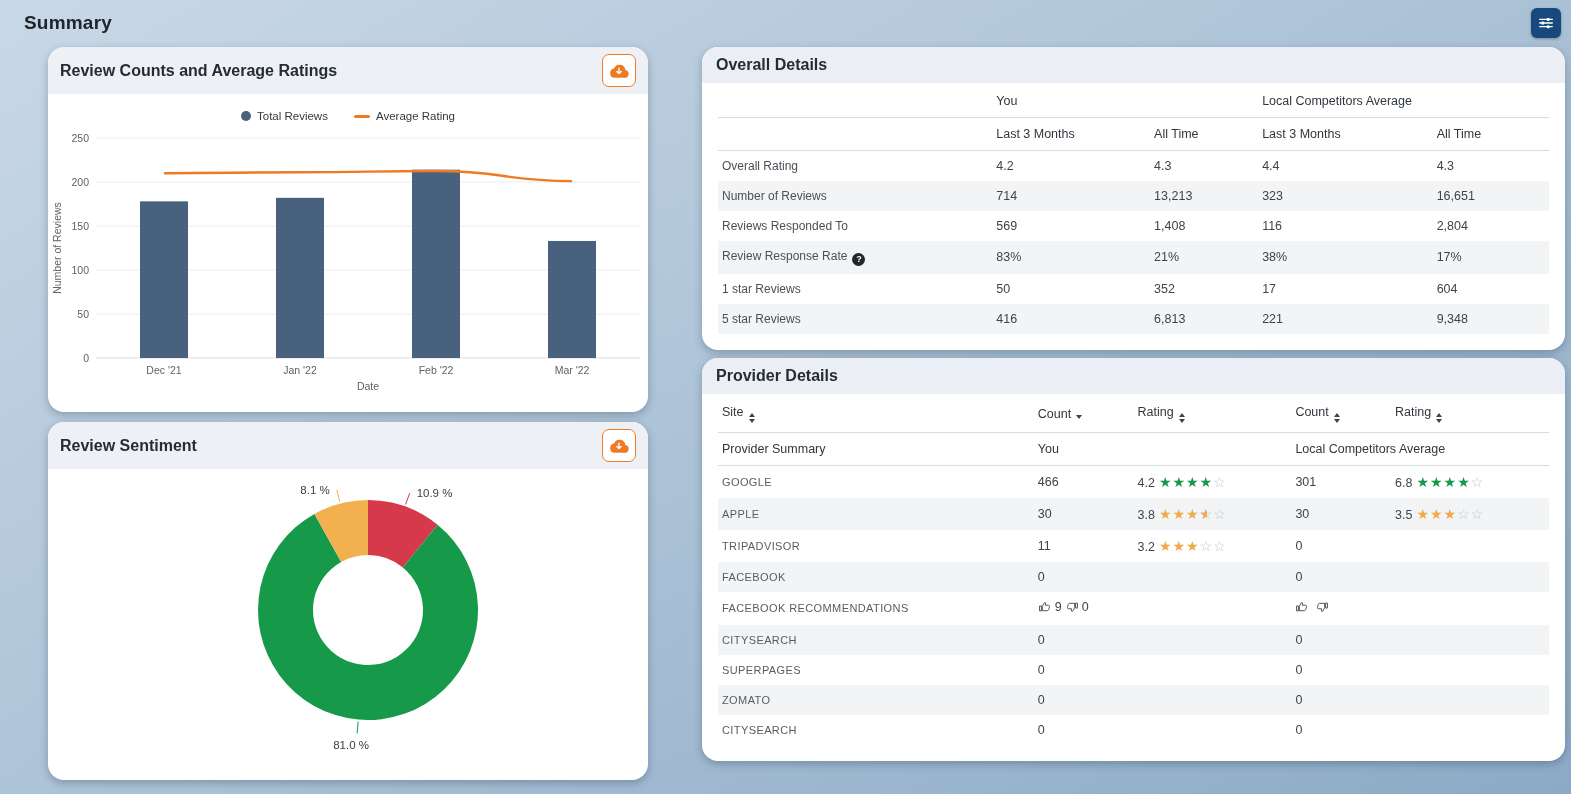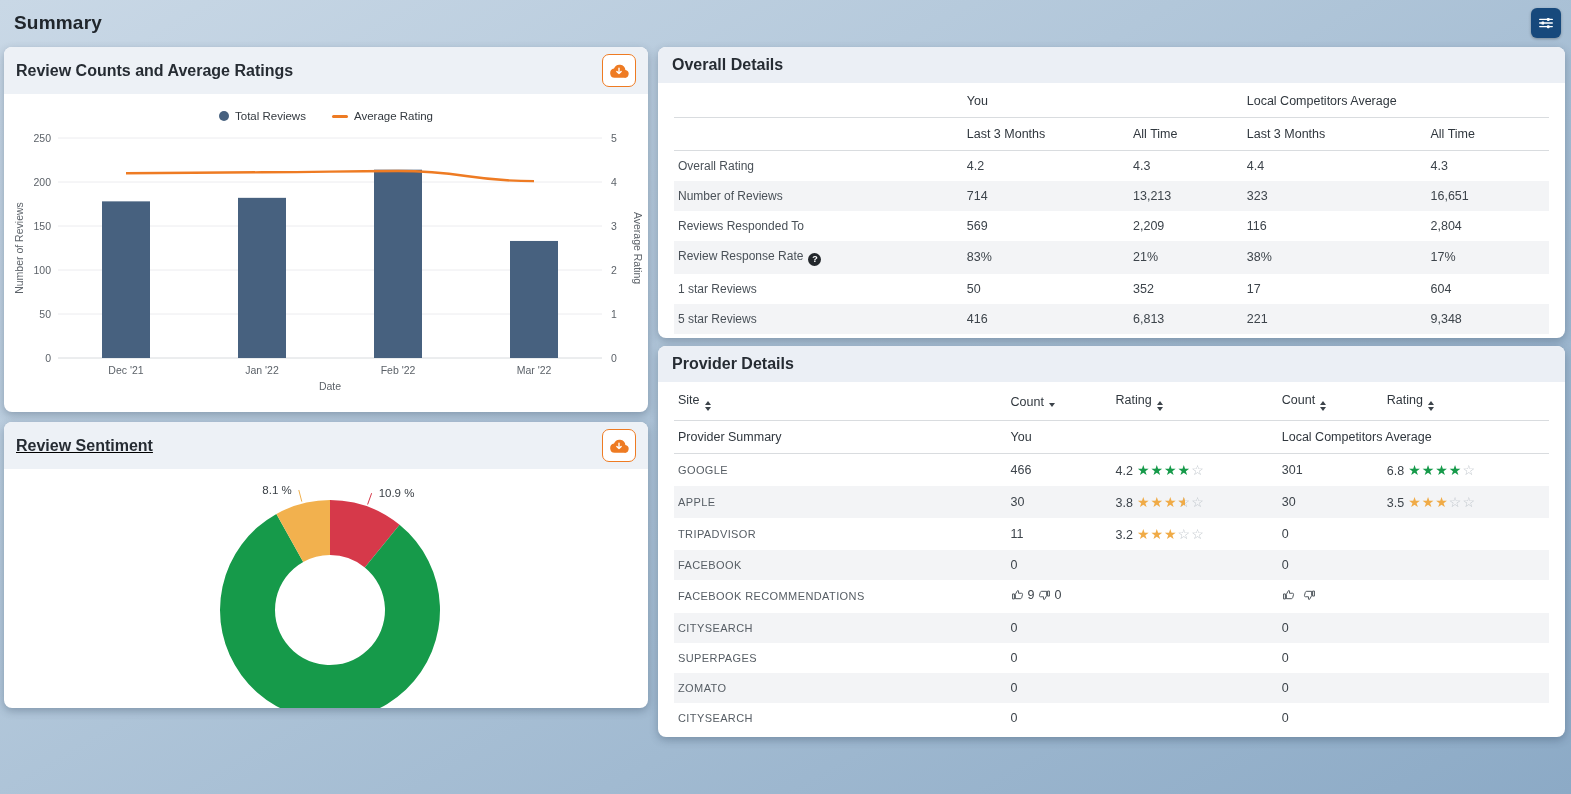--- a/index.html
+++ b/index.html
@@ -1,45 +1,45 @@
 <!DOCTYPE html>
 <html><head>
 <meta charset="utf-8">
 <style>
   html,body{margin:0;padding:0;width:1571px;height:794px;overflow:hidden;}
   body{
     font-family:"Liberation Sans", sans-serif;
     background:linear-gradient(150deg,#c9d8e6 0%,#b2c7da 40%,#8caac6 100%);
     -webkit-font-smoothing:antialiased;
   }
-  .topbar{display:flex;align-items:center;justify-content:space-between;height:45px;padding:0 10px 0 14px;}
+  .topbar{display:flex;align-items:center;justify-content:space-between;height:45px;padding:0 10px 0 24px;}
   .topbar h1{font-size:19px;font-weight:600;color:#20262c;margin:0;letter-spacing:.2px;}
   .settings-btn{width:30px;height:30px;border:none;border-radius:6px;background:#17497c;display:flex;align-items:center;justify-content:center;cursor:pointer;box-shadow:0 1px 3px rgba(0,0,0,.3);}
 
   .layout{display:flex;gap:10px;padding:2px 6px 0 4px;align-items:flex-start;}
   .col-left{width:644px;flex:none;display:flex;flex-direction:column;gap:10px;}
   .col-right{flex:1;min-width:0;display:flex;flex-direction:column;gap:8px;}
 
-  .card{background:#fff;border-radius:8px;box-shadow:0 3px 8px rgba(25,45,70,.30);overflow:hidden;}
+  .card{background:#fff;border-radius:16px;box-shadow:0 3px 8px rgba(25,45,70,.30);overflow:hidden;margin-left:44px;}
   .card-reviews{height:365px;}
-  .card-sentiment{height:286px;text-decoration:underline;}
+  .card-sentiment{height:358px;}
   .card-hd{display:flex;align-items:center;justify-content:space-between;background:#edf1f6;padding:7px 12px;min-height:33px;}
   .card-hd.hd-sm{min-height:18px;padding:9px 14px;background:#ebeff5;}
   .ttl{font-size:16px;font-weight:600;color:#262c33;}
   .dl-btn{width:34px;height:33px;background:#fff;border:1.6px solid #ee7b23;border-radius:7px;display:flex;align-items:center;justify-content:center;cursor:pointer;padding:0;}
 
   .legend{display:flex;justify-content:center;align-items:center;gap:26px;margin:12px 0 2px;font-size:11.5px;color:#33393f;height:20px;}
   .leg-item{display:inline-flex;align-items:center;gap:6px;cursor:pointer;}
   .leg-dot{width:10px;height:10px;border-radius:50%;}
   .leg-line{width:16px;height:3px;border-radius:2px;}
   svg.chart{display:block;margin:0 auto;}
   .tick{font-size:10.5px;fill:#5c6269;}
   .dlab{font-size:11.5px;fill:#383e44;}
 
-  .tbl-wrap{padding:2px 16px 4px;}
+  .tbl-wrap{padding:2px 16px 16px;}
   .tbl{width:100%;border-collapse:collapse;table-layout:fixed;}
   .tbl th{font-weight:400;text-align:left;font-size:12.5px;color:#30373e;padding:9px 4px;}
   .tbl thead tr{border-bottom:1px solid #d9dcdf;}
   .tbl td{font-size:12.5px;color:#3d444b;padding:8px 4px;}
   .tbl tbody tr:nth-child(even){background:#f3f4f6;}
   td.lbl{font-size:12px;color:#4a5158;}
   td.site{font-size:11px;color:#565d64;letter-spacing:.4px;}
   .help{display:inline-flex;width:13px;height:13px;border-radius:50%;background:#23272c;color:#fff;font-size:9px;font-weight:700;align-items:center;justify-content:center;margin-left:5px;vertical-align:-2px;cursor:pointer;}
   .sort{display:inline-flex;flex-direction:column;gap:2px;margin-left:5px;vertical-align:-1px;}
   .tu{width:0;height:0;border-left:3.5px solid transparent;border-right:3.5px solid transparent;border-bottom:4px solid #3c434a;}
@@ -194,21 +194,21 @@
               <tr>
                 <td class="lbl">Number of Reviews</td>
                 <td>714</td>
                 <td>13,213</td>
                 <td>323</td>
                 <td>16,651</td>
               </tr>
               <tr>
                 <td class="lbl">Reviews Responded To</td>
                 <td>569</td>
-                <td>2,209</td>
+                <td>1,408</td>
                 <td>116</td>
                 <td>2,804</td>
               </tr>
               <tr>
                 <td class="lbl">Review Response Rate<span class="help">?</span></td>
                 <td>83%</td>
                 <td>21%</td>
                 <td>38%</td>
                 <td>17%</td>
               </tr>

